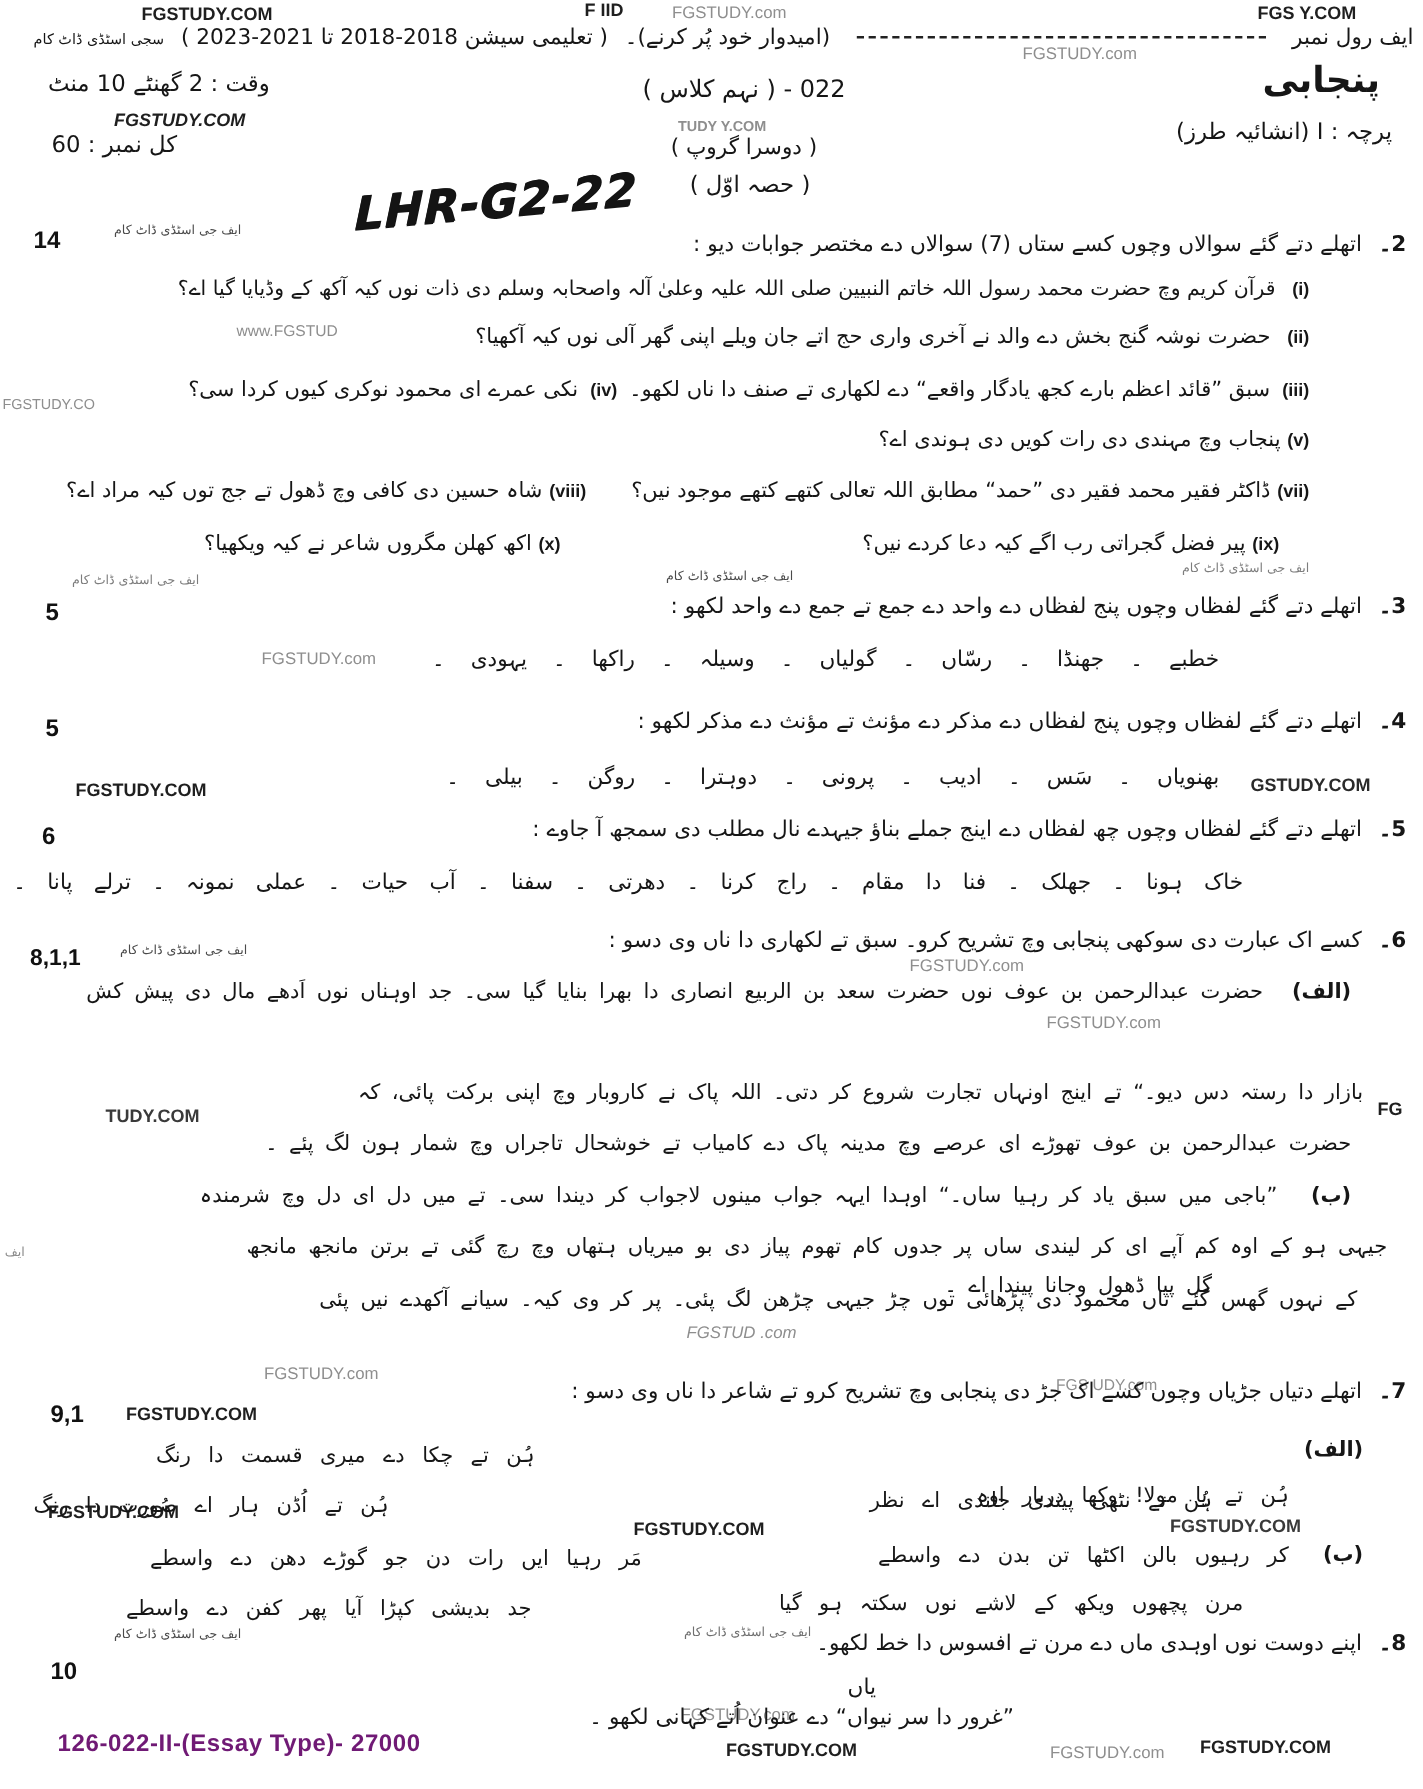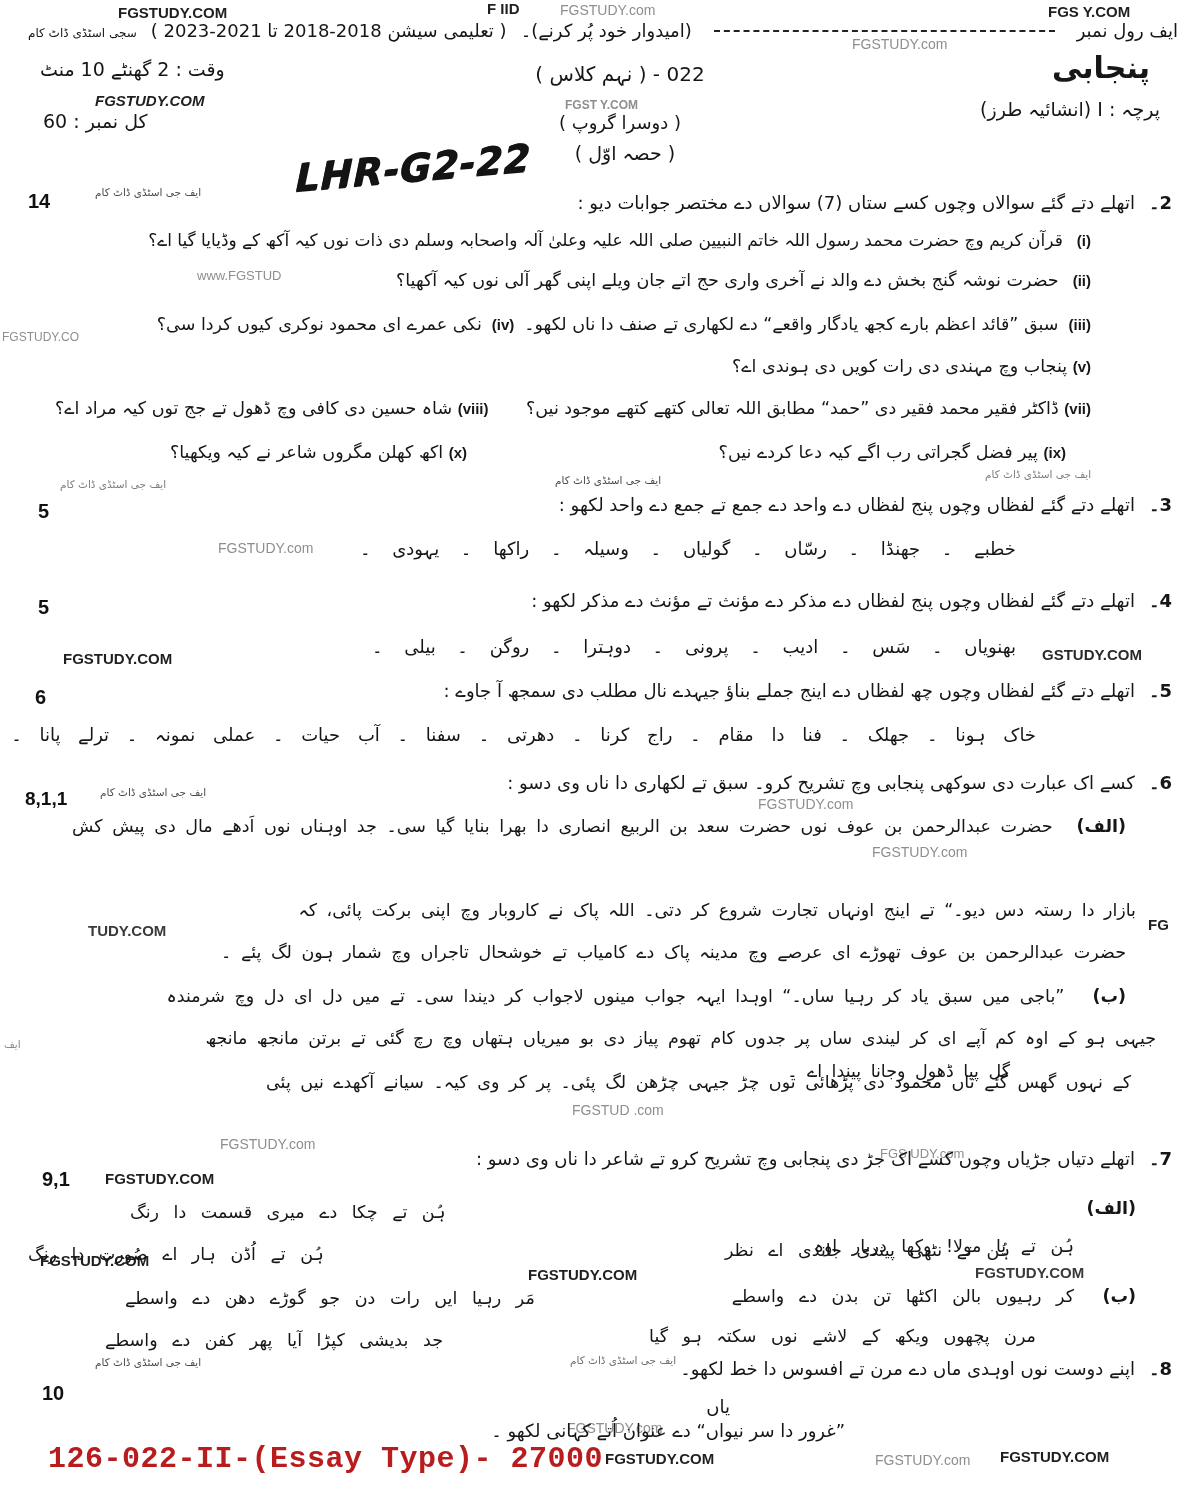--- a/index.html
+++ b/index.html
@@ -28,22 +28,22 @@
   .handwriting{
     font-family:"DejaVu Sans",sans-serif;font-weight:800;font-style:italic;
     font-size:38px;color:#141414;letter-spacing:1px;
     transform:rotate(-5deg) skewX(-6deg);
     text-shadow:1px 0 0 currentColor,0 1px 0 currentColor;z-index:3;
   }
   .subject{font-size:30px;font-weight:bold;direction:rtl;}
   .hdr{font-size:19px;direction:rtl;}
   .hdr-sm{font-size:18px;direction:rtl;}
   .footer-code{
-    font-family:Liberation Mono, monospace;font-weight:600;font-size:30px;
-    letter-spacing:0.5px;color:#b91c1c;z-index:2;
+    font-family:Liberation Sans, sans-serif;font-weight:600;font-size:20px;
+    letter-spacing:0.5px;color:#701a75;z-index:2;
   }
 </style>
 </head>
 <body>
 
 <div class="page">
 
   <span class="abs wm-bold" style="left:118px;top:4px;">FGSTUDY.COM</span>
   <span class="abs wm-bold" style="left:487px;top:0;">F   IID</span>
   <span class="abs wm-grey" style="left:560px;top:2px;">FGSTUDY.com</span>
@@ -55,21 +55,21 @@
     <span class="dashes"></span>
     <span>(امیدوار خود پُر کرنے)۔</span>
     <span>( تعلیمی سیشن 2018-2018 تا 2021-2023 )</span>
     <span style="font-size:12px;">سجی اسٹڈی ڈاٹ کام</span>
   </div>
 
   <span class="abs subject" style="right:36px;top:50px;">پنجابی</span>
   <span class="abs hdr" style="right:26px;top:98px;">پرچہ : I (انشائیہ طرز)</span>
 
   <span class="abs hdr center" style="left:470px;top:62px;width:300px;font-size:20px;direction:rtl;">022 - ( نہم کلاس )</span>
-  <span class="abs wm-grey" style="left:565px;top:98px;font-size:12px;font-weight:bold;">FGST   Y.COM</span>
+  <span class="abs wm-grey" style="left:565px;top:98px;font-size:12px;font-weight:bold;">TUDY   Y.COM</span>
   <span class="abs hdr-sm center" style="left:505px;top:112px;width:230px;">( دوسرا گروپ )</span>
   <span class="abs hdr center" style="left:515px;top:142px;width:220px;">( حصہ اوّل )</span>
 
   <span class="abs hdr" style="left:40px;top:58px;">وقت : 2 گھنٹے 10 منٹ</span>
   <span class="abs wm-bold wm-italic" style="left:95px;top:92px;">FGSTUDY.COM</span>
   <span class="abs hdr" style="left:43px;top:110px;">کل نمبر : 60</span>
 
   <span class="abs handwriting" style="left:295px;top:146px;">LHR-G2-22</span>
 
   <span class="abs wm-urdu" style="left:95px;top:186px;">ایف جی اسٹڈی ڈاٹ کام</span>
@@ -187,21 +187,21 @@
     <span class="qno">(ب)</span>
     <span>”باجی میں سبق یاد کر رہیا ساں۔“ اوہدا ایہہ جواب مینوں لاجواب کر دیندا سی۔ تے میں دل ای دل وچ شرمندہ</span>
   </div>
   <span class="abs wm-urdu" style="left:4px;top:1038px;color:#8a8a8a;">ایف</span>
   <div class="row para" style="top:1028px;right:30px;">
     <span>جیہی ہو کے اوہ کم آپے ای کر لیندی ساں پر جدوں کام تھوم پیاز دی بو میریاں ہتھاں وچ رچ گئی تے برتن مانجھ مانجھ</span>
   </div>
   <div class="row para" style="top:1072px;right:55px;">
     <span>کے نہوں گھس گئے تاں محمود دی پڑھائی توں چڑ جیہی چڑھن لگ پئی۔ پر کر وی کیہ۔ سیانے آکھدے نیں پئی</span>
   </div>
-  <span class="abs wm-grey" style="left:572px;top:1102px;">FGSTUD .com</span>
+  <span class="abs wm-grey" style="left:572px;top:1102px;font-style:italic;">FGSTUD .com</span>
   <div class="row para" style="top:1061px;right:176px;">
     <span>گل پیا ڈھول وجانا پیندا اے ۔</span>
   </div>
   <span class="abs wm-grey" style="left:220px;top:1136px;">FGSTUDY.com</span>
 
   <span class="abs wm-grey" style="left:880px;top:1146px;font-size:13px;">FGS  UDY.com</span>
   <div class="row" style="top:1148px;right:14px;font-size:18px;">
     <span class="qno">7۔</span>
     <span>اتھلے دتیاں جڑیاں وچوں کسے اک جڑ دی پنجابی وچ تشریح کرو تے شاعر دا ناں وی دسو :</span>
   </div>

